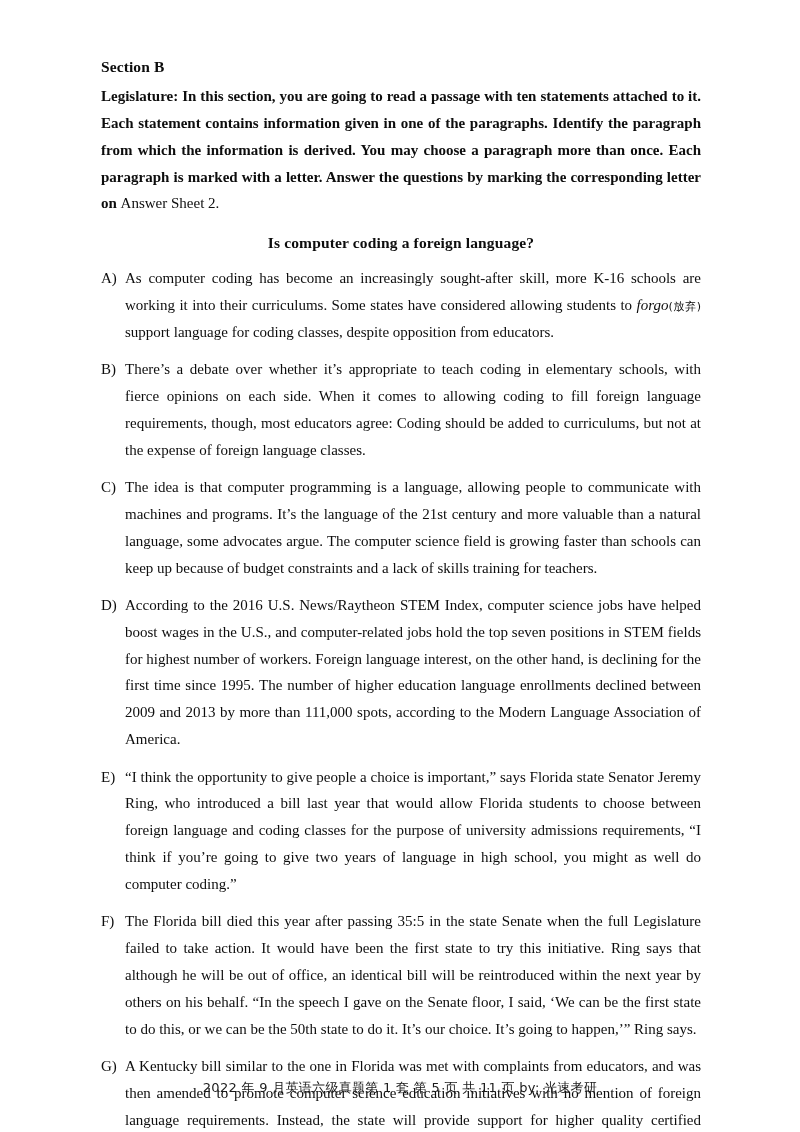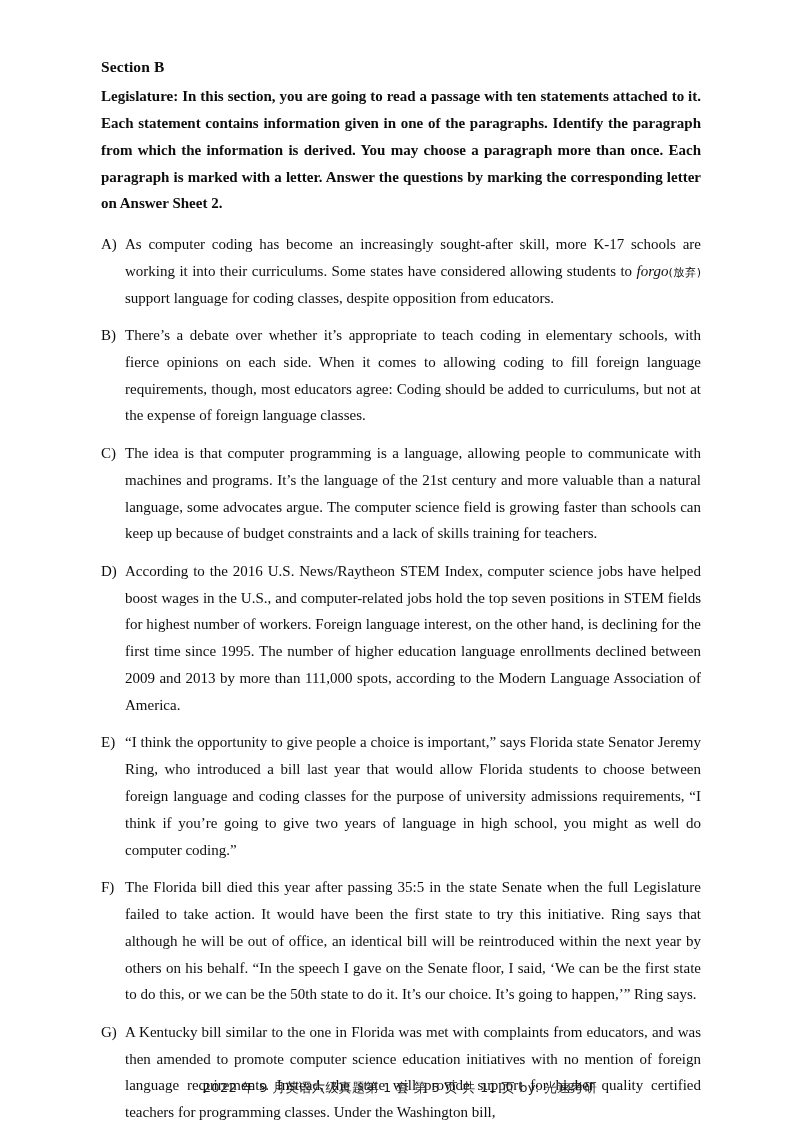--- a/index.html
+++ b/index.html
@@ -49,21 +49,21 @@
   }
   .directions .dir-label {
     font-weight: bold;
     font-style: normal;
   }
   .directions .dir-body {
     font-weight: bold;
   }
   .directions .dir-tail {
     font-style: normal;
-    font-weight: bold;
+    font-weight: normal;
   }
 
   .passage-title {
     text-align: center;
     font-size: 15.5px;
     font-weight: bold;
     line-height: 1.5;
     margin: 10px 0 11px 0;
     letter-spacing: 0.15px;
   }
@@ -121,24 +121,25 @@
 
   <div class="content">
 
     <div class="section-heading">Section B</div>
 
     <p class="directions">
       <span class="dir-label">Legislature:</span>
       <span class="dir-body">In this section, you are going to read a passage with ten statements attached to it. Each statement contains information given in one of the paragraphs. Identify the paragraph from which the information is derived. You may choose a paragraph more than once. Each paragraph is marked with a letter. Answer the questions by marking the corresponding letter on </span><span class="dir-tail">Answer Sheet 2</span><span class="dir-tail">.</span>
     </p>
 
+    <div class="passage-title">Is computer coding a foreign language?</div>
 
     <div class="para">
       <span class="marker">A)</span>
-      <span class="ptext"><span>As computer coding has become an increasingly sought-after skill, more K-17 schools are working it into their curriculums. Some states have considered allowing students to </span><i>forgo</i><span class="cn">(放弃)</span><span> support language for coding classes, despite opposition from educators.</span></span>
+      <span class="ptext"><span>As computer coding has become an increasingly sought-after skill, more K-16 schools are working it into their curriculums. Some states have considered allowing students to </span><i>forgo</i><span class="cn">(放弃)</span><span> support language for coding classes, despite opposition from educators.</span></span>
     </div>
 
     <div class="para">
       <span class="marker">B)</span>
       <span class="ptext">There’s a debate over whether it’s appropriate to teach coding in elementary schools, with fierce opinions on each side. When it comes to allowing coding to fill foreign language requirements, though, most educators agree: Coding should be added to curriculums, but not at the expense of foreign language classes.</span>
     </div>
 
     <div class="para">
       <span class="marker">C)</span>
       <span class="ptext">The idea is that computer programming is a language, allowing people to communicate with machines and programs. It’s the language of the 21st century and more valuable than a natural language, some advocates argue. The computer science field is growing faster than schools can keep up because of budget constraints and a lack of skills training for teachers.</span>

